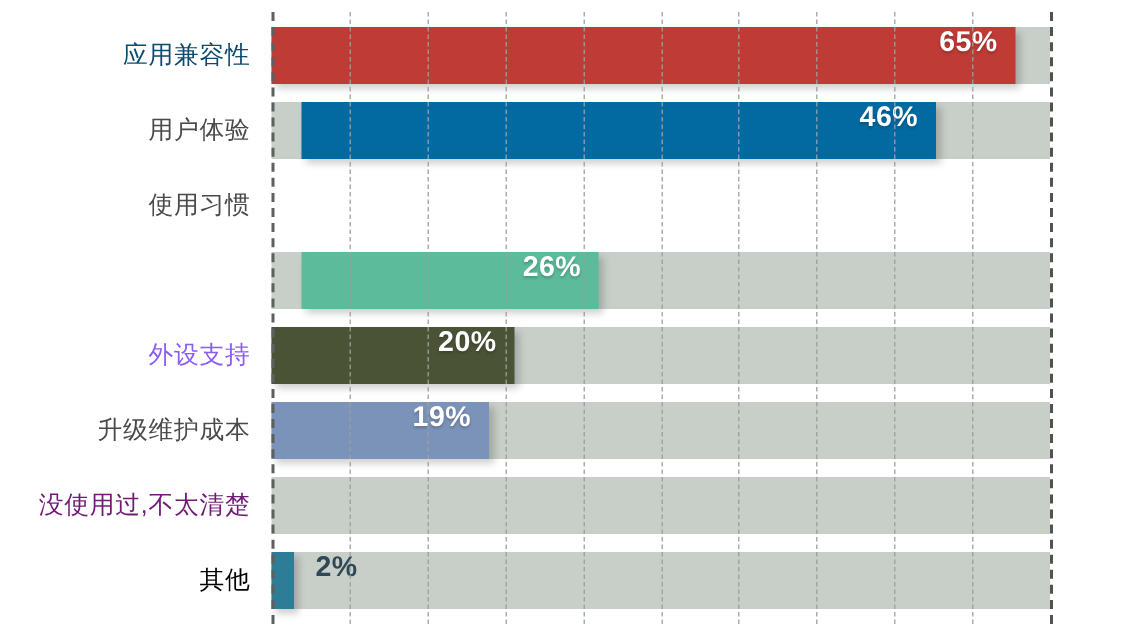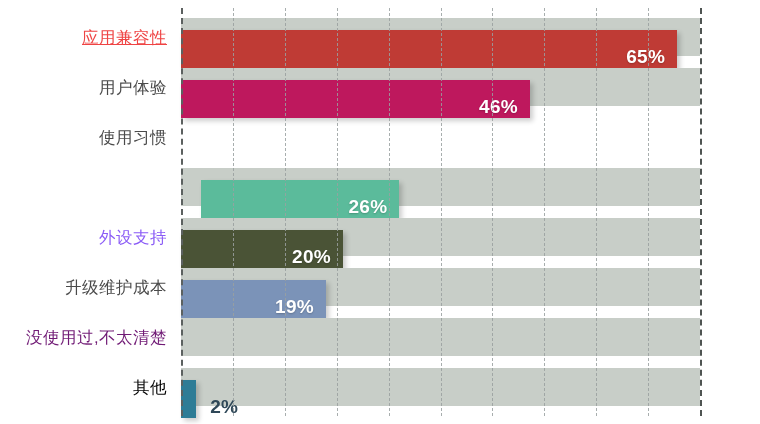--- a/index.html
+++ b/index.html
@@ -82,26 +82,26 @@
     top: 0;
     width: 100%;
     height: 100%;
     background: #c8cec8;
   }
 
   
   .bar {
     position: absolute;
     left: 0;
-    top: 12px;
+    top: 0;
     height: 100%;
     box-shadow: 3px 3px 5px rgba(0,0,0,.20);
     box-sizing: border-box;
     display: flex;
-    align-items: flex-end;
+    align-items: flex-start;
     justify-content: flex-end;
   }
   .bar-value {
     color: #ffffff;
     font-size: 19px;
     font-weight: bold;
     letter-spacing: .3px;
     padding-right: 12px;
     text-shadow: 0 1px 2px rgba(0,0,0,.22);
     white-space: nowrap;
@@ -138,40 +138,40 @@
     white-space: nowrap;
     letter-spacing: .5px;
   }
 </style>
 </head>
 <body>
 
 <div id="chart-root">
 
   <div id="labels">
-      <div class="cat-label" style="top: 10px; color: #ef4444; text-decoration: underline;">应用兼容性</div>
+      <div class="cat-label" style="top: 10px; color: #0c4a6e;">应用兼容性</div>
       <div class="cat-label" style="top: 60px; color: rgb(74, 74, 74);">用户体验</div>
       <div class="cat-label" style="top: 110px; color: rgb(74, 74, 74);">使用习惯</div>
       <div class="cat-label" style="top: 210px; color: #8b5cf6;">外设支持</div>
       <div class="cat-label" style="top: 260px; color: rgb(74, 74, 74);">升级维护成本</div>
       <div class="cat-label" style="top: 310px; color: #701a75;">没使用过,不太清楚</div>
       <div class="cat-label" style="top: 360px; color: #000000;">其他</div>
     </div>
 
   <div id="plot-area">
     <div id="rows">
         <div class="row" style="top: 10px;">
           <div class="track" style="background: rgb(200, 206, 200);"></div>
           <div class="bar" style="width: 496.103px; background: rgb(191, 59, 53);">
             <span class="bar-value">65%</span>
           </div>
         </div>
         <div class="row" style="top: 60px;">
           <div class="track" style="background: rgb(200, 206, 200);"></div>
-          <div class="bar" style="width: 349px; background: #be185d;">
+          <div class="bar" style="width: 423px; background: #0369a1; margin-left: 20px;">
             <span class="bar-value">46%</span>
           </div>
         </div>
         <div class="row" style="top: 160px;">
           <div class="track" style="background: rgb(200, 206, 200);"></div>
           <div class="bar" style="width: 198.441px; background: rgb(91, 187, 155); margin-left: 20px;">
             <span class="bar-value">26%</span>
           </div>
         </div>
         <div class="row" style="top: 210px;">

